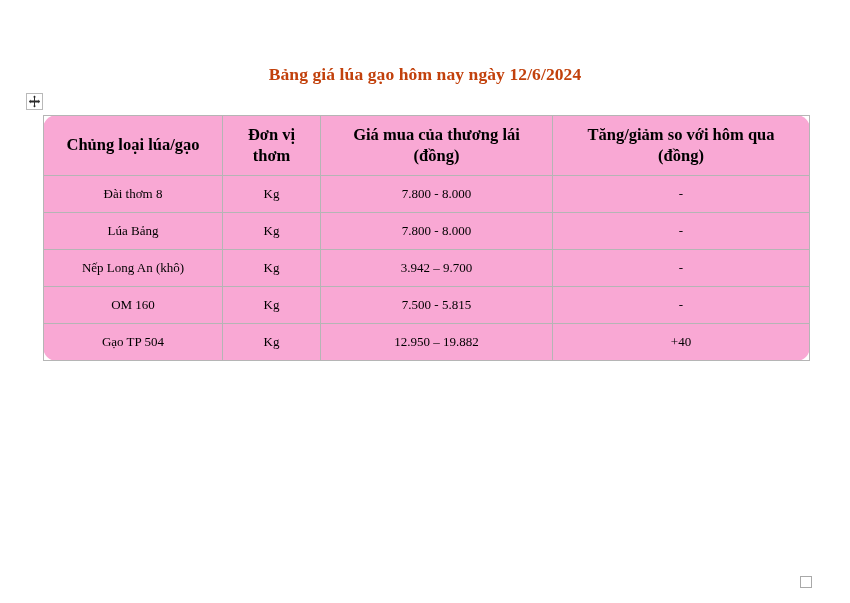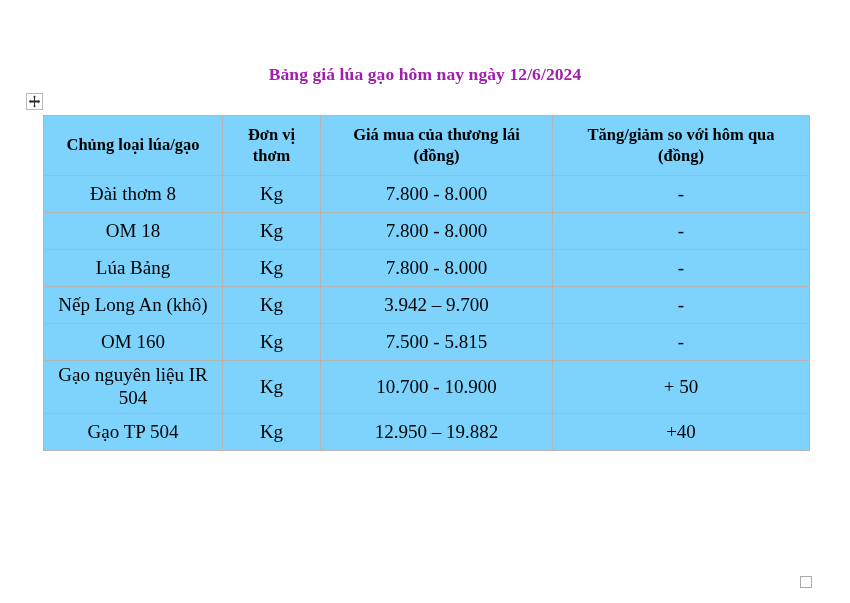--- a/index.html
+++ b/index.html
@@ -22,21 +22,21 @@
   }
 
   .doc-title {
     position: absolute;
     left: 0;
     top: 64px;
     width: 850px;
     text-align: center;
     font-size: 17.5px;
     font-weight: bold;
-    color: #a21caf;
+    color: #c2410c;
     letter-spacing: 0.1px;
   }
 
   
   .move-handle {
     position: absolute;
     left: 26px;
     top: 93px;
     width: 17px;
     height: 17px;
@@ -64,21 +64,22 @@
     position: absolute;
     left: 43px;
     top: 115px;
     width: 766px;
   }
 
   table.price-table {
     border-collapse: collapse;
     width: 766px;
     table-layout: fixed;
-    background: #7dd3fc;
+    background: #f9a8d4;
+    border-radius: 14px;
   }
 
   table.price-table td,
   table.price-table th {
     border: 1px solid #b5b5b5;
     text-align: center;
     vertical-align: middle;
     color: #000000;
     padding: 2px 4px;
     box-sizing: border-box;
@@ -86,21 +87,21 @@
 
   table.price-table thead th {
     font-weight: bold;
     font-size: 16.5px;
     height: 60px;
     line-height: 1.22;
   }
 
   table.price-table tbody td {
     font-weight: normal;
-    font-size: 19px;
+    font-size: 13px;
     height: 37px;
     line-height: 1.2;
   }
 
   table.price-table tbody tr.tall td {
     height: 53px;
   }
 
   col.c1 { width: 179px; }
   col.c2 { width:  98px; }
@@ -150,48 +151,36 @@
         </tr>
       </thead>
       <tbody>
         <tr>
           <td>Đài thơm 8</td>
           <td>Kg</td>
           <td>7.800 - 8.000</td>
           <td>-</td>
         </tr>
         <tr>
-          <td>OM 18</td>
-          <td>Kg</td>
-          <td>7.800 - 8.000</td>
-          <td>-</td>
-        </tr>
-        <tr>
           <td>Lúa Bảng</td>
           <td>Kg</td>
           <td>7.800 - 8.000</td>
           <td>-</td>
         </tr>
         <tr>
           <td>Nếp Long An (khô)</td>
           <td>Kg</td>
           <td>3.942 – 9.700</td>
           <td>-</td>
         </tr>
         <tr>
           <td>OM 160</td>
           <td>Kg</td>
           <td>7.500 - 5.815</td>
           <td>-</td>
-        </tr>
-        <tr class="tall">
-          <td>Gạo nguyên liệu IR 504</td>
-          <td>Kg</td>
-          <td>10.700 - 10.900</td>
-          <td>+ 50</td>
         </tr>
         <tr>
           <td>Gạo TP 504</td>
           <td>Kg</td>
           <td>12.950 – 19.882</td>
           <td>+40</td>
         </tr>
       </tbody>
     </table>
   </div>

